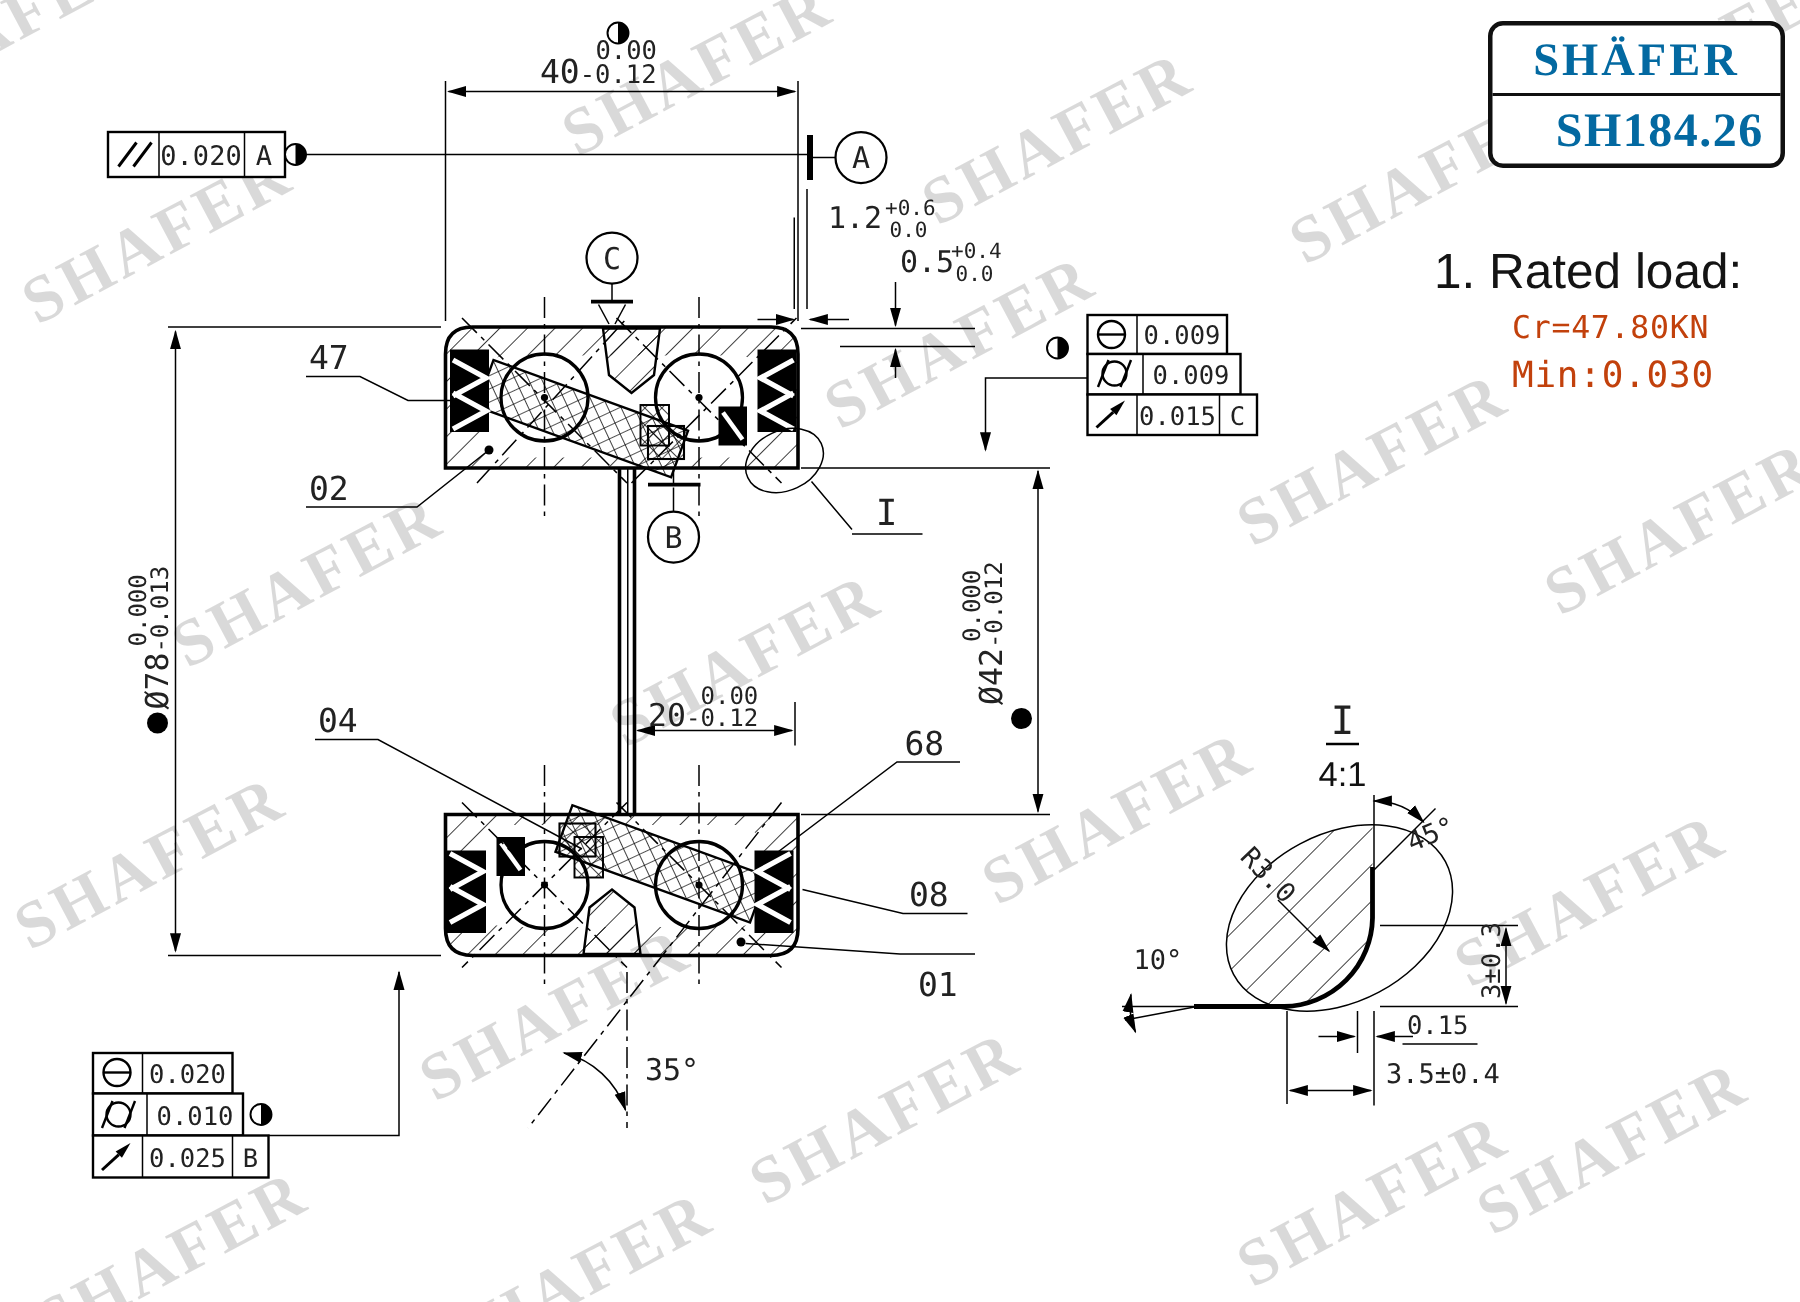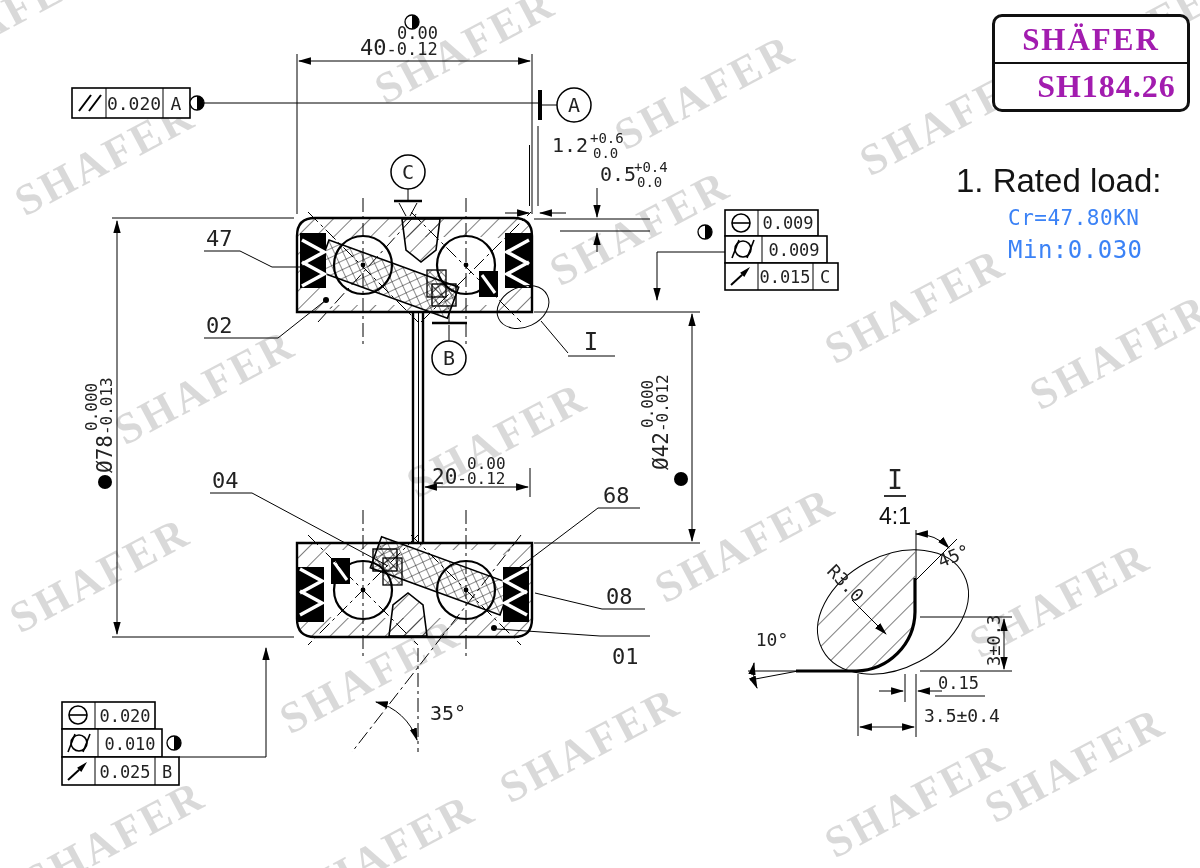--- a/index.html
+++ b/index.html
@@ -13,27 +13,27 @@
   .thin{stroke:#000;stroke-width:1;fill:none;}
   .dim{stroke:#000;stroke-width:1;fill:none;}
   .oline{stroke:#000;stroke-width:2.4;fill:none;}
   .cl{stroke:#000;stroke-width:1;stroke-dasharray:14 4 3 4;fill:none;}
   .framebox{fill:#fff;stroke:#000;stroke-width:1.6;}
   
   #logo{position:absolute;left:992px;top:14px;width:192px;height:92px;z-index:3;
         border:3px solid #101010;border-radius:10px;background:#fff;display:flex;
         flex-direction:column;}
   #logo .row{flex:1;display:flex;align-items:center;justify-content:center;
-        font-family:"Liberation Serif",serif;font-weight:bold;color:#a21caf;}
+        font-family:"Liberation Serif",serif;font-weight:bold;color:#0369a1;}
   #logo .row1{border-bottom:2px solid #101010;font-size:31px;letter-spacing:2px;}
   #logo .row2{font-size:32px;letter-spacing:1px;margin-left:31px;}
   
   #notes{position:absolute;left:956px;top:148px;width:240px;z-index:3;color:#141414;}
   #notes .head{font-size:33px;margin-top:14px;}
-  #notes .val{font-family:"DejaVu Sans Mono",monospace;font-size:21px;color:#3b82f6;
+  #notes .val{font-family:"DejaVu Sans Mono",monospace;font-size:21px;color:#c2410c;
         margin:6px 0 0 52px;letter-spacing:0.5px;}
   #notes .val.big{font-size:24px;}
 </style>
 </head>
 <body>
 
 <div id="stage">
 
   <span class="wm" style="left:5px;top:15px">SHAFER</span>
   <span class="wm" style="left:465px;top:46px">SHAFER</span>

